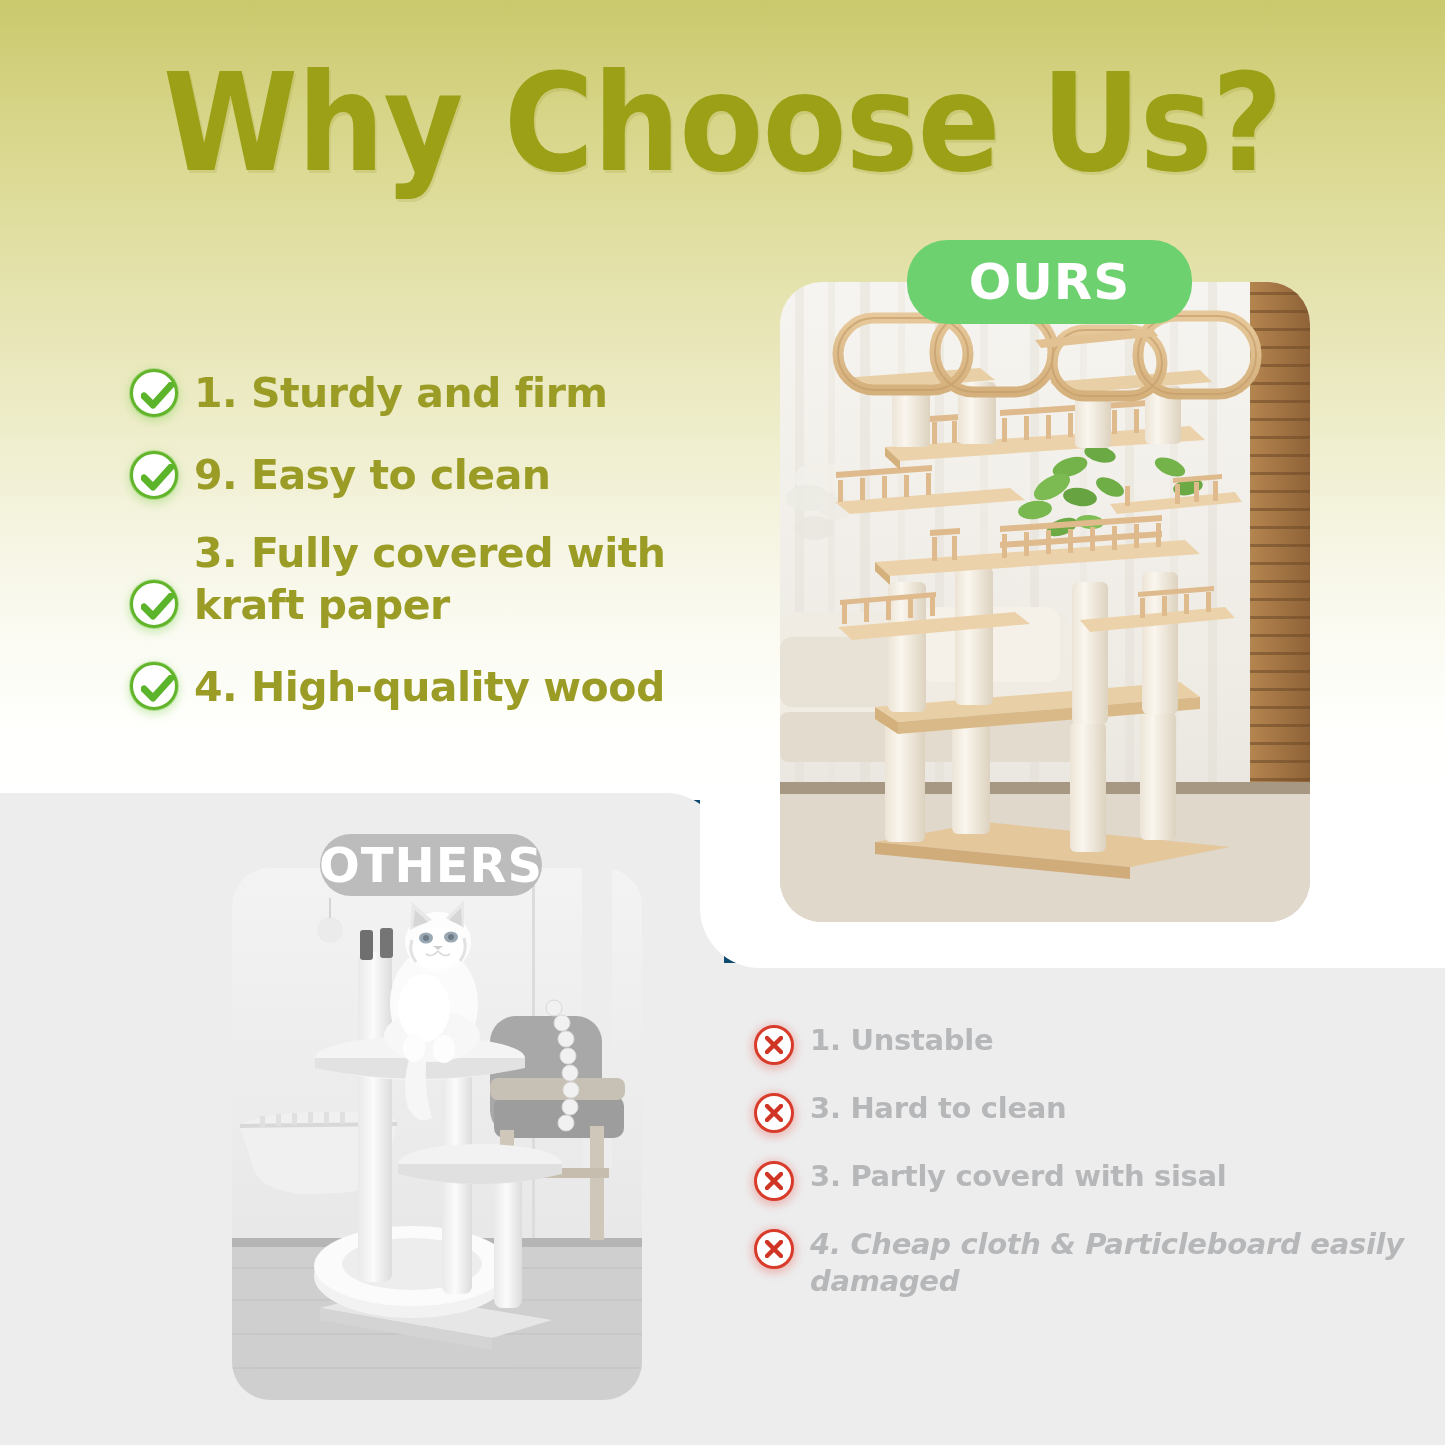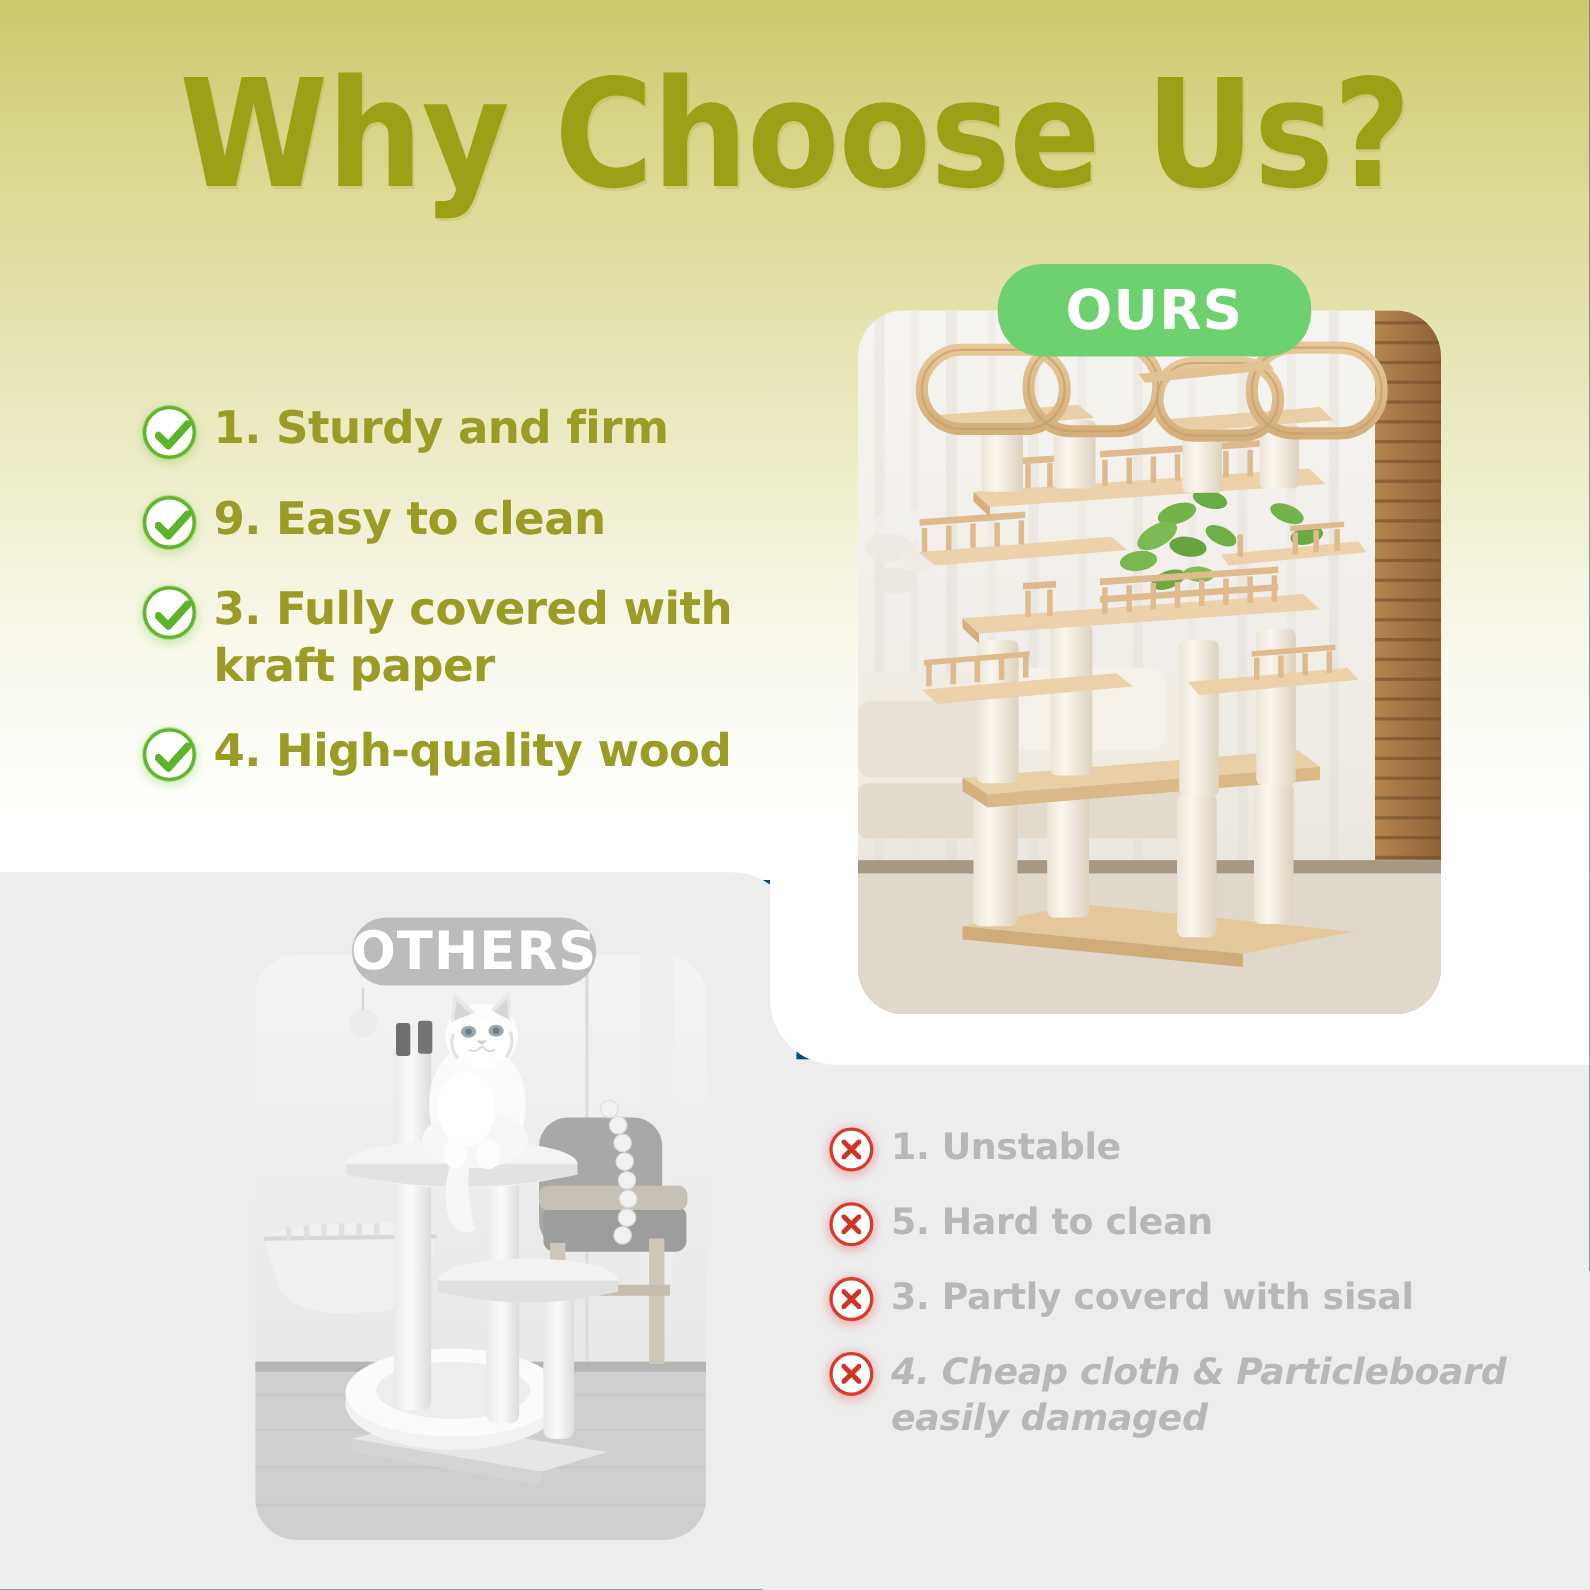--- a/index.html
+++ b/index.html
@@ -54,21 +54,21 @@
     transform-origin:50% 50%;
     text-shadow:2px 3px 0 rgba(150,152,40,0.18);
     white-space:nowrap;
   }
 
   
   .pros-list{
     position:absolute;left:128px;top:364px;width:620px;
   }
   .pro-row{
-    display:flex;align-items:flex-start;
+    display:flex;align-items:flex-end;
     margin-bottom:26px;
   }
   .pro-row:last-child{margin-bottom:0;}
   .check-badge{
     position:relative;
     flex:0 0 auto;
     width:52px;height:52px;margin-top:4px;margin-right:14px;
   }
   .check-glow{
     position:absolute;left:-4px;top:-2px;width:60px;height:60px;border-radius:50%;
@@ -112,21 +112,21 @@
     filter:blur(3px);
   }
   .x-ring{
     position:absolute;left:2px;top:1px;width:40px;height:40px;border-radius:50%;
     background:#ffffff;border:3px solid #d93b2b;box-sizing:border-box;
   }
   .x-ring svg{position:absolute;left:8px;top:8px;}
   .con-text{
     font-family:"DejaVu Sans", sans-serif;
     font-weight:bold;
-    font-size:33px;
+    font-size:29px;
     line-height:1.28;
     color:#b6b7b9;
     letter-spacing:-0.3px;
     max-width:600px;
   }
 
   
   .badge{
     position:absolute;
     display:flex;align-items:center;justify-content:center;
@@ -568,21 +568,21 @@
 
     <div class="con-row">
       <span class="x-badge">
         <span class="x-glow"></span>
         <span class="x-ring">
           <svg width="18" height="18" viewBox="0 0 18 18">
             <path d="M2 2 L16 16 M16 2 L2 16" stroke="#cf3425" stroke-width="4.5" stroke-linecap="round"></path>
           </svg>
         </span>
       </span>
-      <span class="con-text">5. Hard to clean</span>
+      <span class="con-text">3. Hard to clean</span>
     </div>
 
     <div class="con-row">
       <span class="x-badge">
         <span class="x-glow"></span>
         <span class="x-ring">
           <svg width="18" height="18" viewBox="0 0 18 18">
             <path d="M2 2 L16 16 M16 2 L2 16" stroke="#cf3425" stroke-width="4.5" stroke-linecap="round"></path>
           </svg>
         </span>

